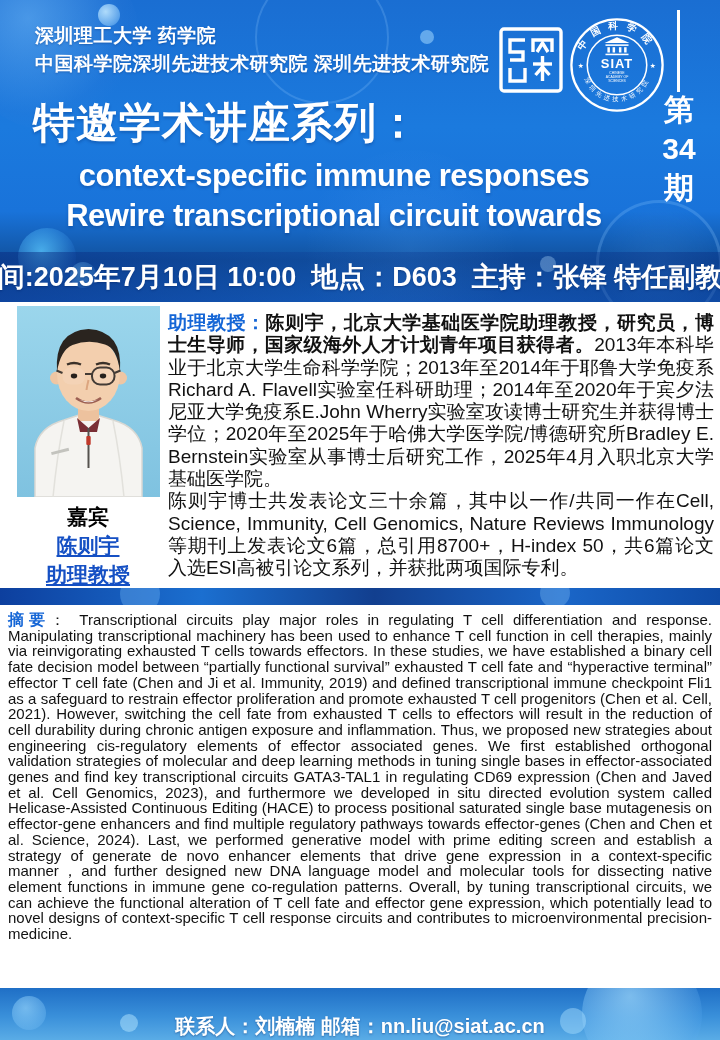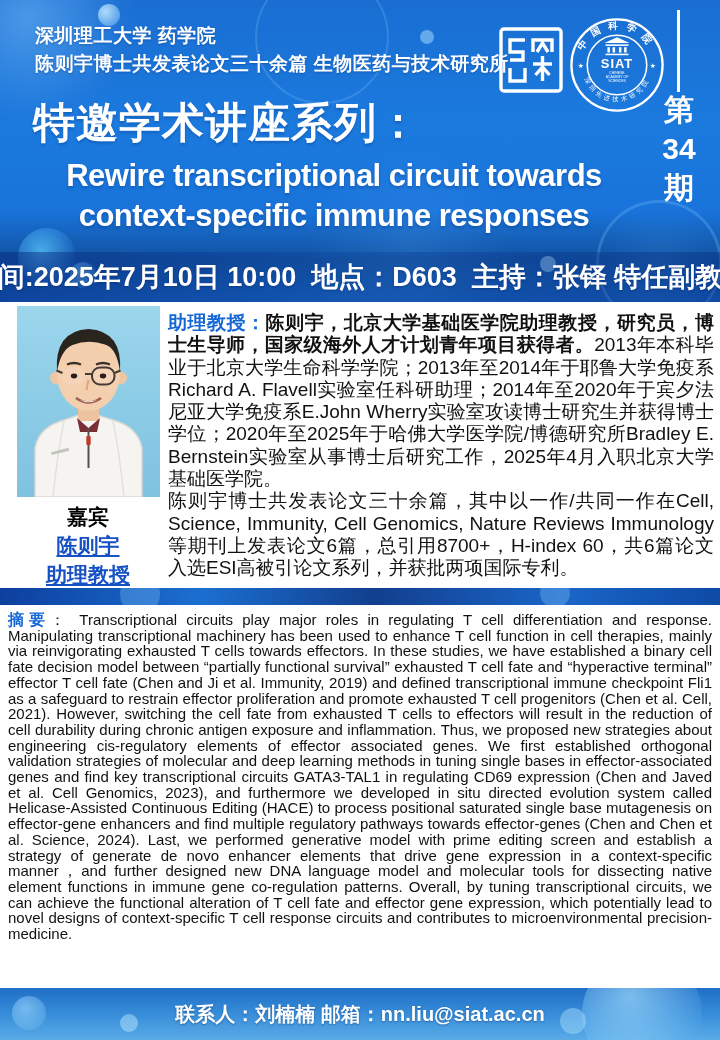--- a/index.html
+++ b/index.html
@@ -44,21 +44,21 @@
   
   .divider-band{position:absolute;left:0;top:588px;width:720px;height:17px;overflow:hidden;
     background:linear-gradient(90deg,#0d3f9e,#1b6fd0 28%,#123f8f 52%,#1a66c8 78%,#0e4aa5);}
   
   .abstract-section{position:absolute;left:0;top:605px;width:590px;height:383px;background:#fff;}
   .abstract-text{position:absolute;left:8px;top:7px;width:704px;color:#111;
     font-size:15px;line-height:15.7px;text-align:justify;}
   .abs-h{font-size:16px;}
   
   .footer-band{position:absolute;left:0;top:988px;width:720px;height:52px;overflow:hidden;
-    display:flex;align-items:center;justify-content:center;
+    display:flex;align-items:flex-end;justify-content:center;
     background:linear-gradient(180deg,#1f6fc6 0%,#3a90da 55%,#5aace6 100%);}
   .footer-band span{position:relative;z-index:2;color:#fff;font-weight:bold;font-size:20px;
     text-shadow:0 1px 2px rgba(0,30,90,.4);white-space:pre;}
 </style>
 </head>
 <body>
 
 <div class="poster">
 
   <div class="top-band">
@@ -68,21 +68,21 @@
     <div class="bub" style="left:255px;top:-30px;width:130px;height:130px;border:2px solid rgba(150,205,255,.22);"></div>
     <div class="bub" style="left:420px;top:30px;width:14px;height:14px;background:rgba(160,215,255,.55);"></div>
     <div class="bub" style="left:300px;top:150px;width:220px;height:220px;background:radial-gradient(circle at 50% 45%,rgba(90,170,250,.18),transparent 65%);"></div>
     <div class="bub" style="left:18px;top:228px;width:58px;height:58px;background:radial-gradient(circle at 40% 40%,rgba(90,200,255,.75),rgba(40,120,220,.2) 70%);"></div>
     <div class="bub" style="left:70px;top:262px;width:26px;height:26px;background:radial-gradient(circle at 40% 40%,rgba(120,210,255,.8),rgba(40,120,220,.25));"></div>
     <div class="bub" style="left:596px;top:200px;width:120px;height:120px;border:3px solid rgba(140,200,255,.25);background:radial-gradient(circle,rgba(80,160,240,.18),transparent 70%);"></div>
     <div class="bub" style="left:540px;top:256px;width:16px;height:16px;background:rgba(170,220,255,.6);"></div>
 
     <div class="org">
       <div>深圳理工大学 药学院</div>
-      <div>陈则宇博士共发表论文三十余篇 生物医药与技术研究所</div>
+      <div>中国科学院深圳先进技术研究院 深圳先进技术研究院</div>
     </div>
 
     <svg class="logo-square" width="64" height="66" viewBox="0 0 64 66" fill="none" stroke="#ffffff" stroke-width="3.4">
       <rect x="2" y="2" width="60" height="62" rx="3"></rect>
       <path d="M26 13 H11 V25 H24 V33 H11"></path>
       <path d="M11 41 V54 H26 V41"></path>
       <path d="M34 25 V13 H53 V25"></path>
       <path d="M38 25 L43.5 16 L49 25"></path>
       <path d="M43.5 29 V54"></path>
       <path d="M34 37 H53"></path>
@@ -123,22 +123,22 @@
 
     <div class="series-title">特邀学术讲座系列：</div>
 
     <div class="issue-col">
       <span>第</span>
       <span>34</span>
       <span>期</span>
     </div>
 
     <div class="en-title">
+      <div>context-specific immune responses</div>
       <div>Rewire transcriptional circuit towards</div>
-      <div>context-specific immune responses</div>
     </div>
 
     <div class="info-bar">
       <span>时间:2025年7月10日 10:00  地点：D603  主持：张铎 特任副教授</span>
     </div>
   </div>
 
   <div class="bio-section">
 
     <svg class="photo" width="143" height="191" viewBox="0 0 143 191">
@@ -184,21 +184,21 @@
     <div class="speaker-tags">
       <div class="tag-black">嘉宾</div>
       <div class="tag-blue">陈则宇</div>
       <div class="tag-blue">助理教授</div>
     </div>
 
     <div class="bio-text">
       <div>
         <span class="h-blue">助理教授：</span><span class="b">陈则宇，北京大学基础医学院助理教授，研究员，博士生导师，国家级海外人才计划青年项目获得者。</span><span>2013年本科毕业于北京大学生命科学学院；2013年至2014年于耶鲁大学免疫系Richard A. Flavell实验室任科研助理；2014年至2020年于宾夕法尼亚大学免疫系E.John Wherry实验室攻读博士研究生并获得博士学位；2020年至2025年于哈佛大学医学院/博德研究所Bradley E. Bernstein实验室从事博士后研究工作，2025年4月入职北京大学基础医学院。</span>
       </div>
-      <div>陈则宇博士共发表论文三十余篇，其中以一作/共同一作在Cell, Science, Immunity, Cell Genomics, Nature Reviews Immunology等期刊上发表论文6篇，总引用8700+，H-index 60，共6篇论文入选ESI高被引论文系列，并获批两项国际专利。</div>
+      <div>陈则宇博士共发表论文三十余篇，其中以一作/共同一作在Cell, Science, Immunity, Cell Genomics, Nature Reviews Immunology等期刊上发表论文6篇，总引用8700+，H-index 50，共6篇论文入选ESI高被引论文系列，并获批两项国际专利。</div>
     </div>
   </div>
 
   <div class="divider-band">
     <div class="bub" style="left:120px;top:-14px;width:40px;height:40px;background:rgba(120,190,250,.35);"></div>
     <div class="bub" style="left:540px;top:-10px;width:30px;height:30px;background:rgba(150,210,255,.3);"></div>
   </div>
 
   <div class="abstract-section">
     <div class="abstract-text">

